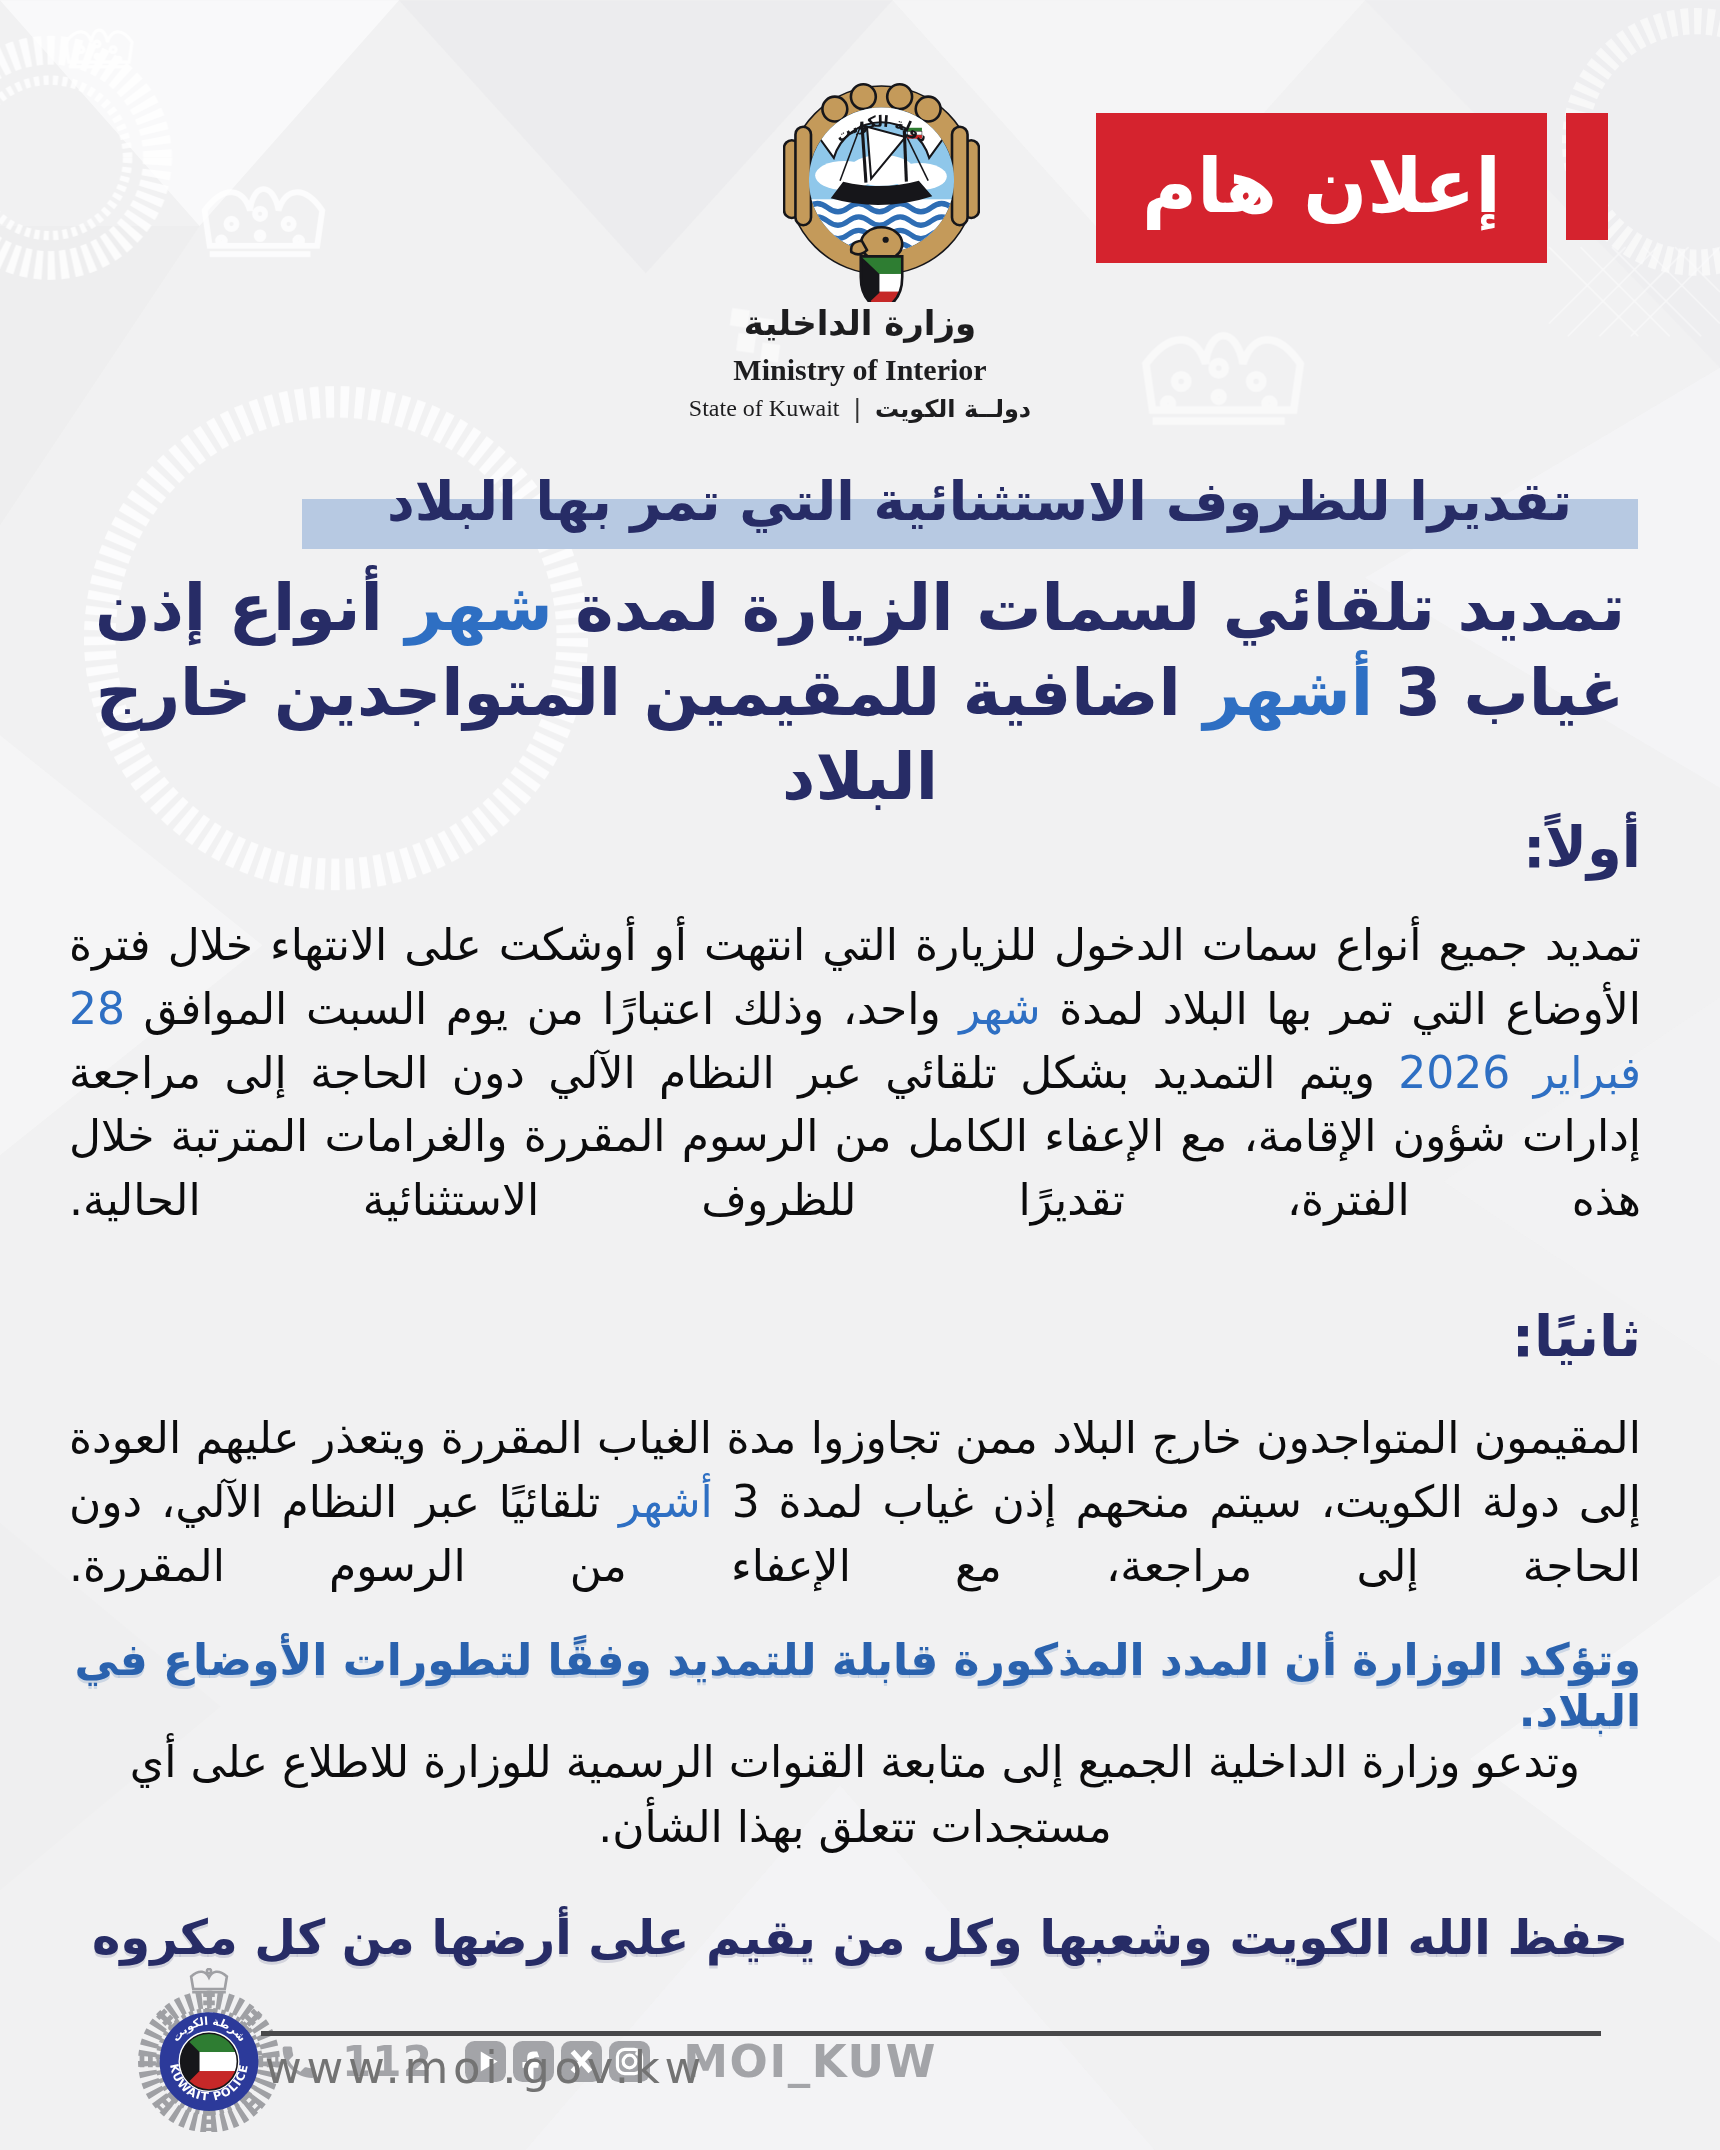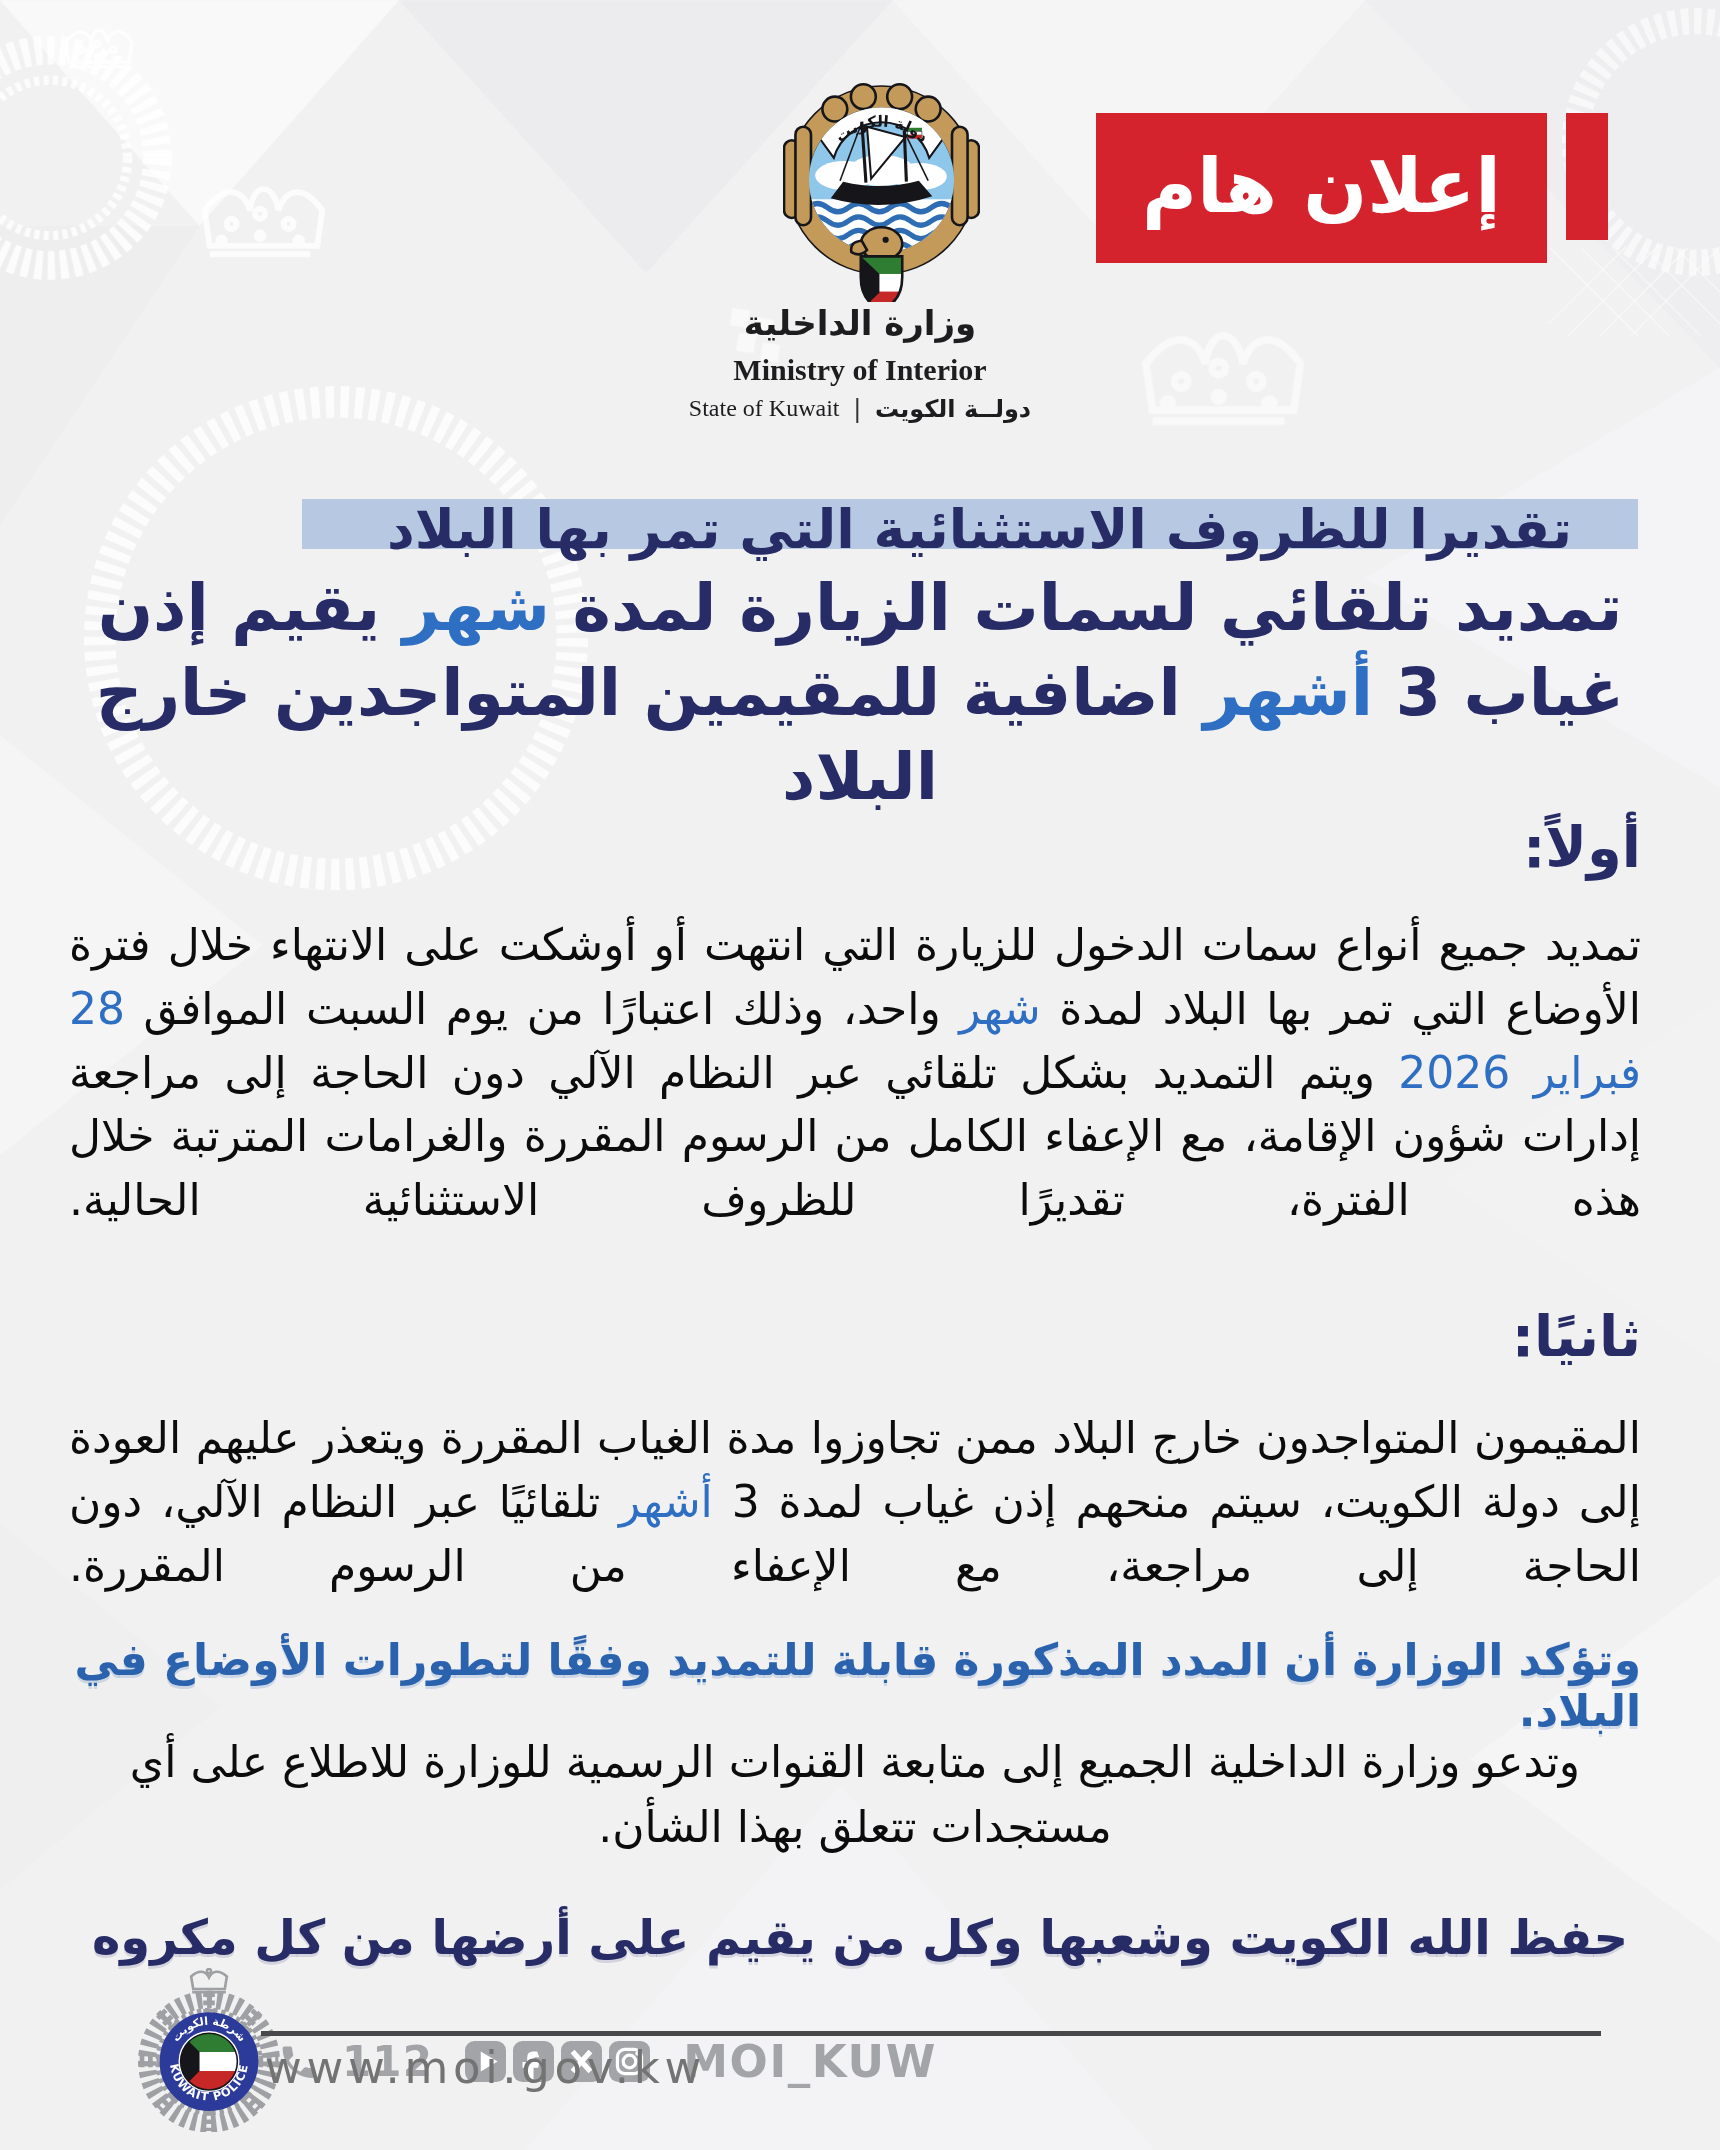--- a/index.html
+++ b/index.html
@@ -21,21 +21,21 @@
   .emblem{left:783px;top:79px;}
   .ministry-block{left:0;right:0;top:303px;text-align:center;color:#1d1d1f;}
   .ministry-ar{font-size:34px;font-weight:bold;direction:rtl;}
   .ministry-en{font-size:30px;font-weight:bold;font-family:"Liberation Serif",serif;margin-top:9.5px;}
   .ministry-state{margin-top:8.4px;display:flex;justify-content:center;align-items:center;gap:13.7px;font-size:24px;}
   .state-en{font-family:"Liberation Serif",serif;}
   .state-pipe{color:#333;}
   .state-ar{font-weight:bold;direction:rtl;}
   
   .tagline-band{left:302px;top:499px;width:1336px;height:50px;background:#b7c9e2;z-index:1;}
-  .tagline{right:148px;top:498px;z-index:2;font-size:54px;font-weight:bold;color:#272c66;direction:rtl;}
+  .tagline{right:148px;top:470px;z-index:2;font-size:54px;font-weight:bold;color:#272c66;direction:rtl;}
   
   .headline{left:21px;right:21px;top:566px;text-align:center;direction:rtl;
     font-size:65px;font-weight:bold;color:#272c66;line-height:1.30;}
   .accent{color:#2e6fc3;}
   
   .sec-head{right:79px;font-size:56px;font-weight:bold;color:#272c66;direction:rtl;}
   .sec-head.first{top:815px;}
   .sec-head.second{top:1304px;}
   .para{
     left:69px;right:79px;direction:rtl;color:#0c0c0d;
@@ -202,21 +202,21 @@
       <span class="state-en">State of Kuwait</span>
       <span class="state-pipe">|</span>
       <span class="state-ar">دولــة الكويت</span>
     </div>
   </div>
 
   <div class="abs tagline-band"></div>
   <div class="abs tagline">تقديرا للظروف الاستثنائية التي تمر بها البلاد</div>
 
   <div class="abs headline">
-    <div><span>تمديد تلقائي لسمات الزيارة لمدة </span><span class="accent">شهر</span><span> يقيم إذن</span></div>
+    <div><span>تمديد تلقائي لسمات الزيارة لمدة </span><span class="accent">شهر</span><span> أنواع إذن</span></div>
     <div><span>غياب 3 </span><span class="accent">أشهر</span><span> اضافية للمقيمين المتواجدين خارج البلاد</span></div>
   </div>
 
   <div class="abs sec-head first">أولاً:</div>
   <div class="abs para p1"><span>تمديد جميع أنواع سمات الدخول للزيارة التي انتهت أو أوشكت على الانتهاء خلال فترة الأوضاع التي تمر بها البلاد لمدة </span><span class="accent">شهر</span><span> واحد، وذلك اعتبارًا من يوم السبت الموافق </span><span class="accent">28 فبراير 2026</span><span> ويتم التمديد بشكل تلقائي عبر النظام الآلي دون الحاجة إلى مراجعة إدارات شؤون الإقامة، مع الإعفاء الكامل من الرسوم المقررة والغرامات المترتبة خلال هذه الفترة، تقديرًا للظروف الاستثنائية الحالية.</span></div>
 
   <div class="abs sec-head second">ثانيًا:</div>
   <div class="abs para p2"><span>المقيمون المتواجدون خارج البلاد ممن تجاوزوا مدة الغياب المقررة ويتعذر عليهم العودة إلى دولة الكويت، سيتم منحهم إذن غياب لمدة 3 </span><span class="accent">أشهر</span><span> تلقائيًا عبر النظام الآلي، دون الحاجة إلى مراجعة، مع الإعفاء من الرسوم المقررة.</span></div>
 
   <div class="abs invite">وتدعو وزارة الداخلية الجميع إلى متابعة القنوات الرسمية للوزارة للاطلاع على أي مستجدات تتعلق بهذا الشأن.</div>

